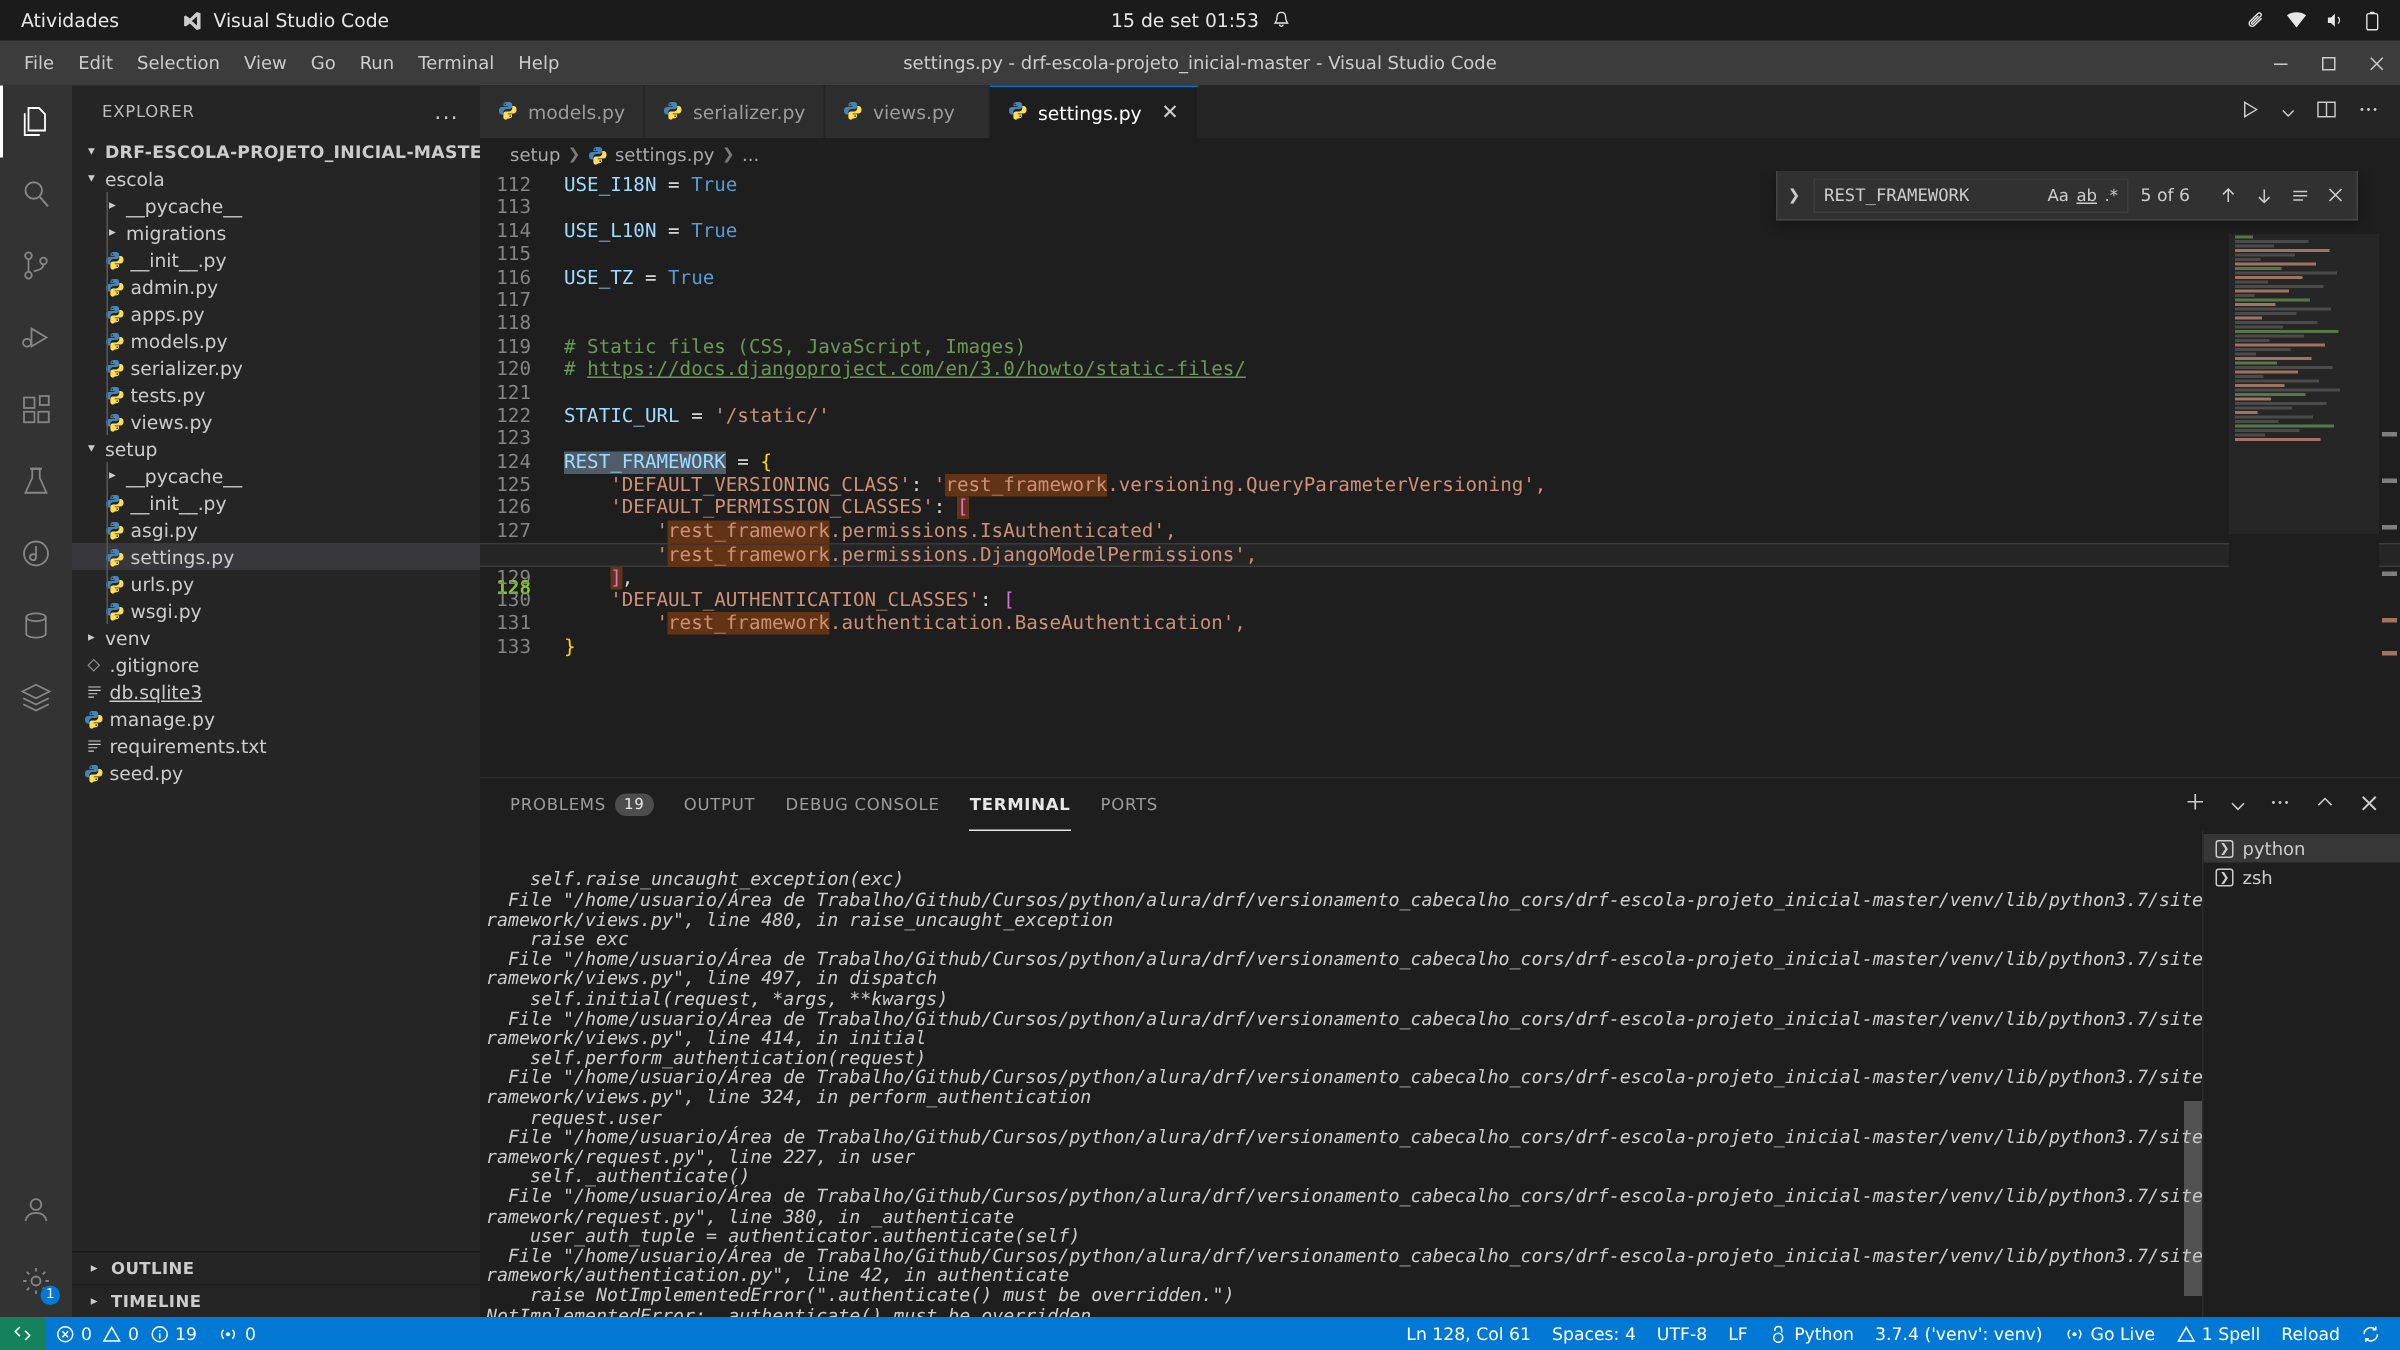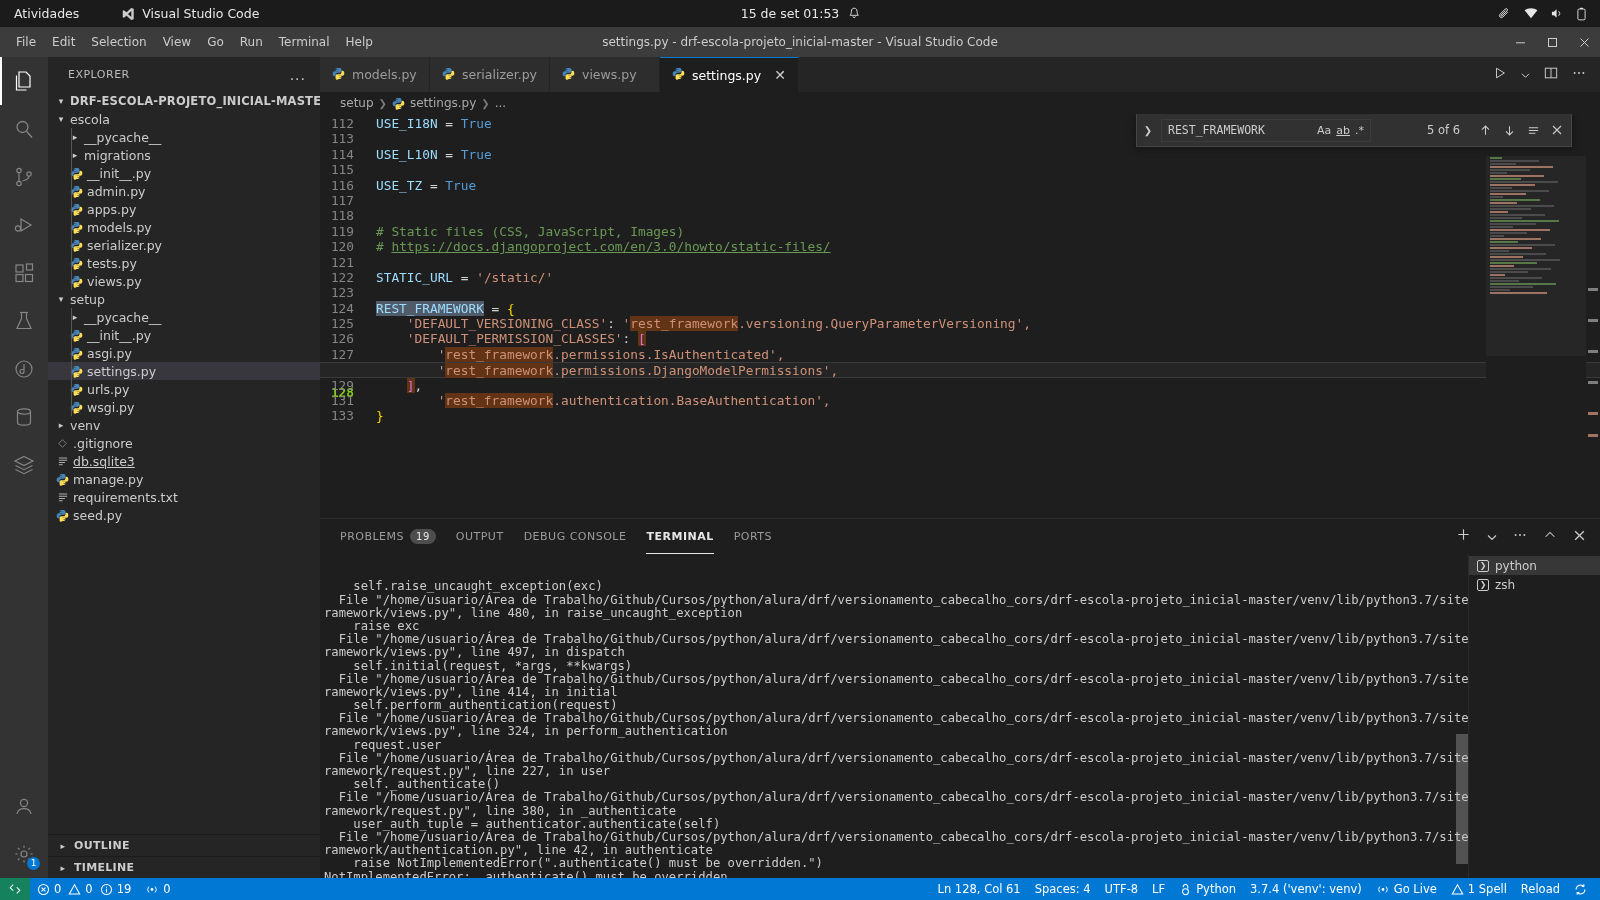--- a/index.html
+++ b/index.html
@@ -162,21 +162,21 @@
     box-shadow: 0 2px 8px rgba(0,0,0,.36); z-index: 10;
   }
   .findwidget .fw-toggle { color: #cccccc; font-size: 10px; width: 18px; text-align: center; }
   .fw-input {
     width: 210px; height: 23px; background: #313131; border: 1px solid #3c3c3c;
     color: #cccccc; font-size: 12px; display: flex; align-items: center;
     padding: 0 6px; position: relative;
   }
   .fw-input .val { font-family: "DejaVu Sans Mono", monospace; font-size: 11.5px; flex: 1; }
   .fw-input .opts { display: flex; gap: 5px; align-items: center; color: #cccccc; font-size: 11px; }
-  .fw-count { color: #cccccc; font-size: 11.5px; padding: 0 4px; min-width: 48px; margin-left: 48px; }
+  .fw-count { color: #cccccc; font-size: 11.5px; padding: 0 4px; min-width: 48px; }
   .fw-btn { width: 20px; height: 20px; display: flex; align-items: center; justify-content: center; color: #cccccc; }
 
   
   .minimap {
     position: absolute; top: 0; right: 14px; width: 100px; bottom: 0;
     background: #1e1e1e; overflow: hidden; padding-top: 42px;
   }
   .mm-line { height: 2px; margin: 1px 0 1px 4px; }
   .mm-slider { position: absolute; left: 0; right: 0; top: 42px; height: 200px; background: rgba(255,255,255,0.04); }
   .scrollbar-v {
@@ -201,21 +201,21 @@
     font-size: 10px; line-height: 15px; height: 15px; font-weight: normal;
   }
   .panel-actions { margin-left: auto; display: flex; align-items: center; gap: 16px; padding-right: 14px; color: #cccccc; }
   .panel-body { flex: 1; display: flex; min-height: 0; }
   .terminal {
     flex: 1; overflow: hidden; position: relative;
     font-family: "DejaVu Sans Mono", "Liberation Mono", monospace;
     font-size: 12.2px; line-height: 13.2px; color: #cccccc;
     padding-left: 4px; white-space: pre; min-width: 0;
   }
-  .terminal .tline { height: 13.2px; white-space: pre; }
+  .terminal .tline { height: 13.2px; white-space: pre; font-style: italic; }
   .term-tabs {
     width: 132px; flex: 0 0 132px; border-left: 1px solid #2b2b2b;
     padding-top: 2px;
   }
   .term-tab {
     height: 19px; display: flex; align-items: center; gap: 6px;
     padding-left: 8px; color: #cccccc; font-size: 12px;
   }
   .term-tab.active { background: #373737; }
   .term-tab .ticon {
@@ -683,20 +683,21 @@
           <div class="cline"><span class="ln">120</span><span class="ctext"><span class="cm"># </span><span class="lnk">https://docs.djangoproject.com/en/3.0/howto/static-files/</span></span></div>
           <div class="cline"><span class="ln">121</span><span class="ctext"></span></div>
           <div class="cline"><span class="ln">122</span><span class="ctext"><span class="v">STATIC_URL</span><span class="p"> = </span><span class="s">'/static/'</span></span></div>
           <div class="cline"><span class="ln">123</span><span class="ctext"></span></div>
           <div class="cline"><span class="ln">124</span><span class="ctext"><span class="v selword">REST_FRAMEWORK</span><span class="p"> = </span><span class="br1">{</span></span></div>
           <div class="cline"><span class="ln">125</span><span class="ctext"><span class="s">    'DEFAULT_VERSIONING_CLASS'</span><span class="p">: </span><span class="s">'</span><span class="s hl">rest_framework</span><span class="s">.versioning.QueryParameterVersioning',</span></span></div>
           <div class="cline"><span class="ln">126</span><span class="ctext"><span class="s">    'DEFAULT_PERMISSION_CLASSES'</span><span class="p">: </span><span class="br2 hl">[</span></span></div>
           <div class="cline"><span class="ln">127</span><span class="ctext"><span class="s">        '</span><span class="s hl">rest_framework</span><span class="s">.permissions.IsAuthenticated',</span></span></div>
           <div class="cline cur" style="border-top: 1px solid rgb(58, 58, 58); border-bottom: 1px solid rgb(58, 58, 58);"><span class="ln cur">128</span><span class="ctext"><span class="s">        '</span><span class="s hl">rest_framework</span><span class="s">.permissions.DjangoModelPermissions',</span></span></div>
           <div class="cline"><span class="ln">129</span><span class="ctext"><span class="p">    </span><span class="br2 hl">]</span><span class="p">,</span></span></div>
+          <div class="cline"><span class="ln">130</span><span class="ctext"><span class="s">    'DEFAULT_AUTHENTICATION_CLASSES'</span><span class="p">: </span><span class="br2">[</span></span></div>
           <div class="cline"><span class="ln">131</span><span class="ctext"><span class="s">        '</span><span class="s hl">rest_framework</span><span class="s">.authentication.BaseAuthentication',</span></span></div>
           <div class="cline"><span class="ln">133</span><span class="ctext"><span class="br1">}</span></span></div>
         </div>
 
       <div class="minimap" id="minimap">
         <div class="mm-slider"></div>
       <div class="mm-line" style="width: 12px; background: rgb(106, 153, 85); opacity: 0.72;"></div>
           <div class="mm-line" style="width: 49px; background: rgb(90, 90, 90); opacity: 0.72;"></div>
           <div class="mm-line" style="width: 26px; background: rgb(90, 90, 90); opacity: 0.72;"></div>
           <div class="mm-line" style="width: 63px; background: rgb(206, 145, 120); opacity: 0.72;"></div>

